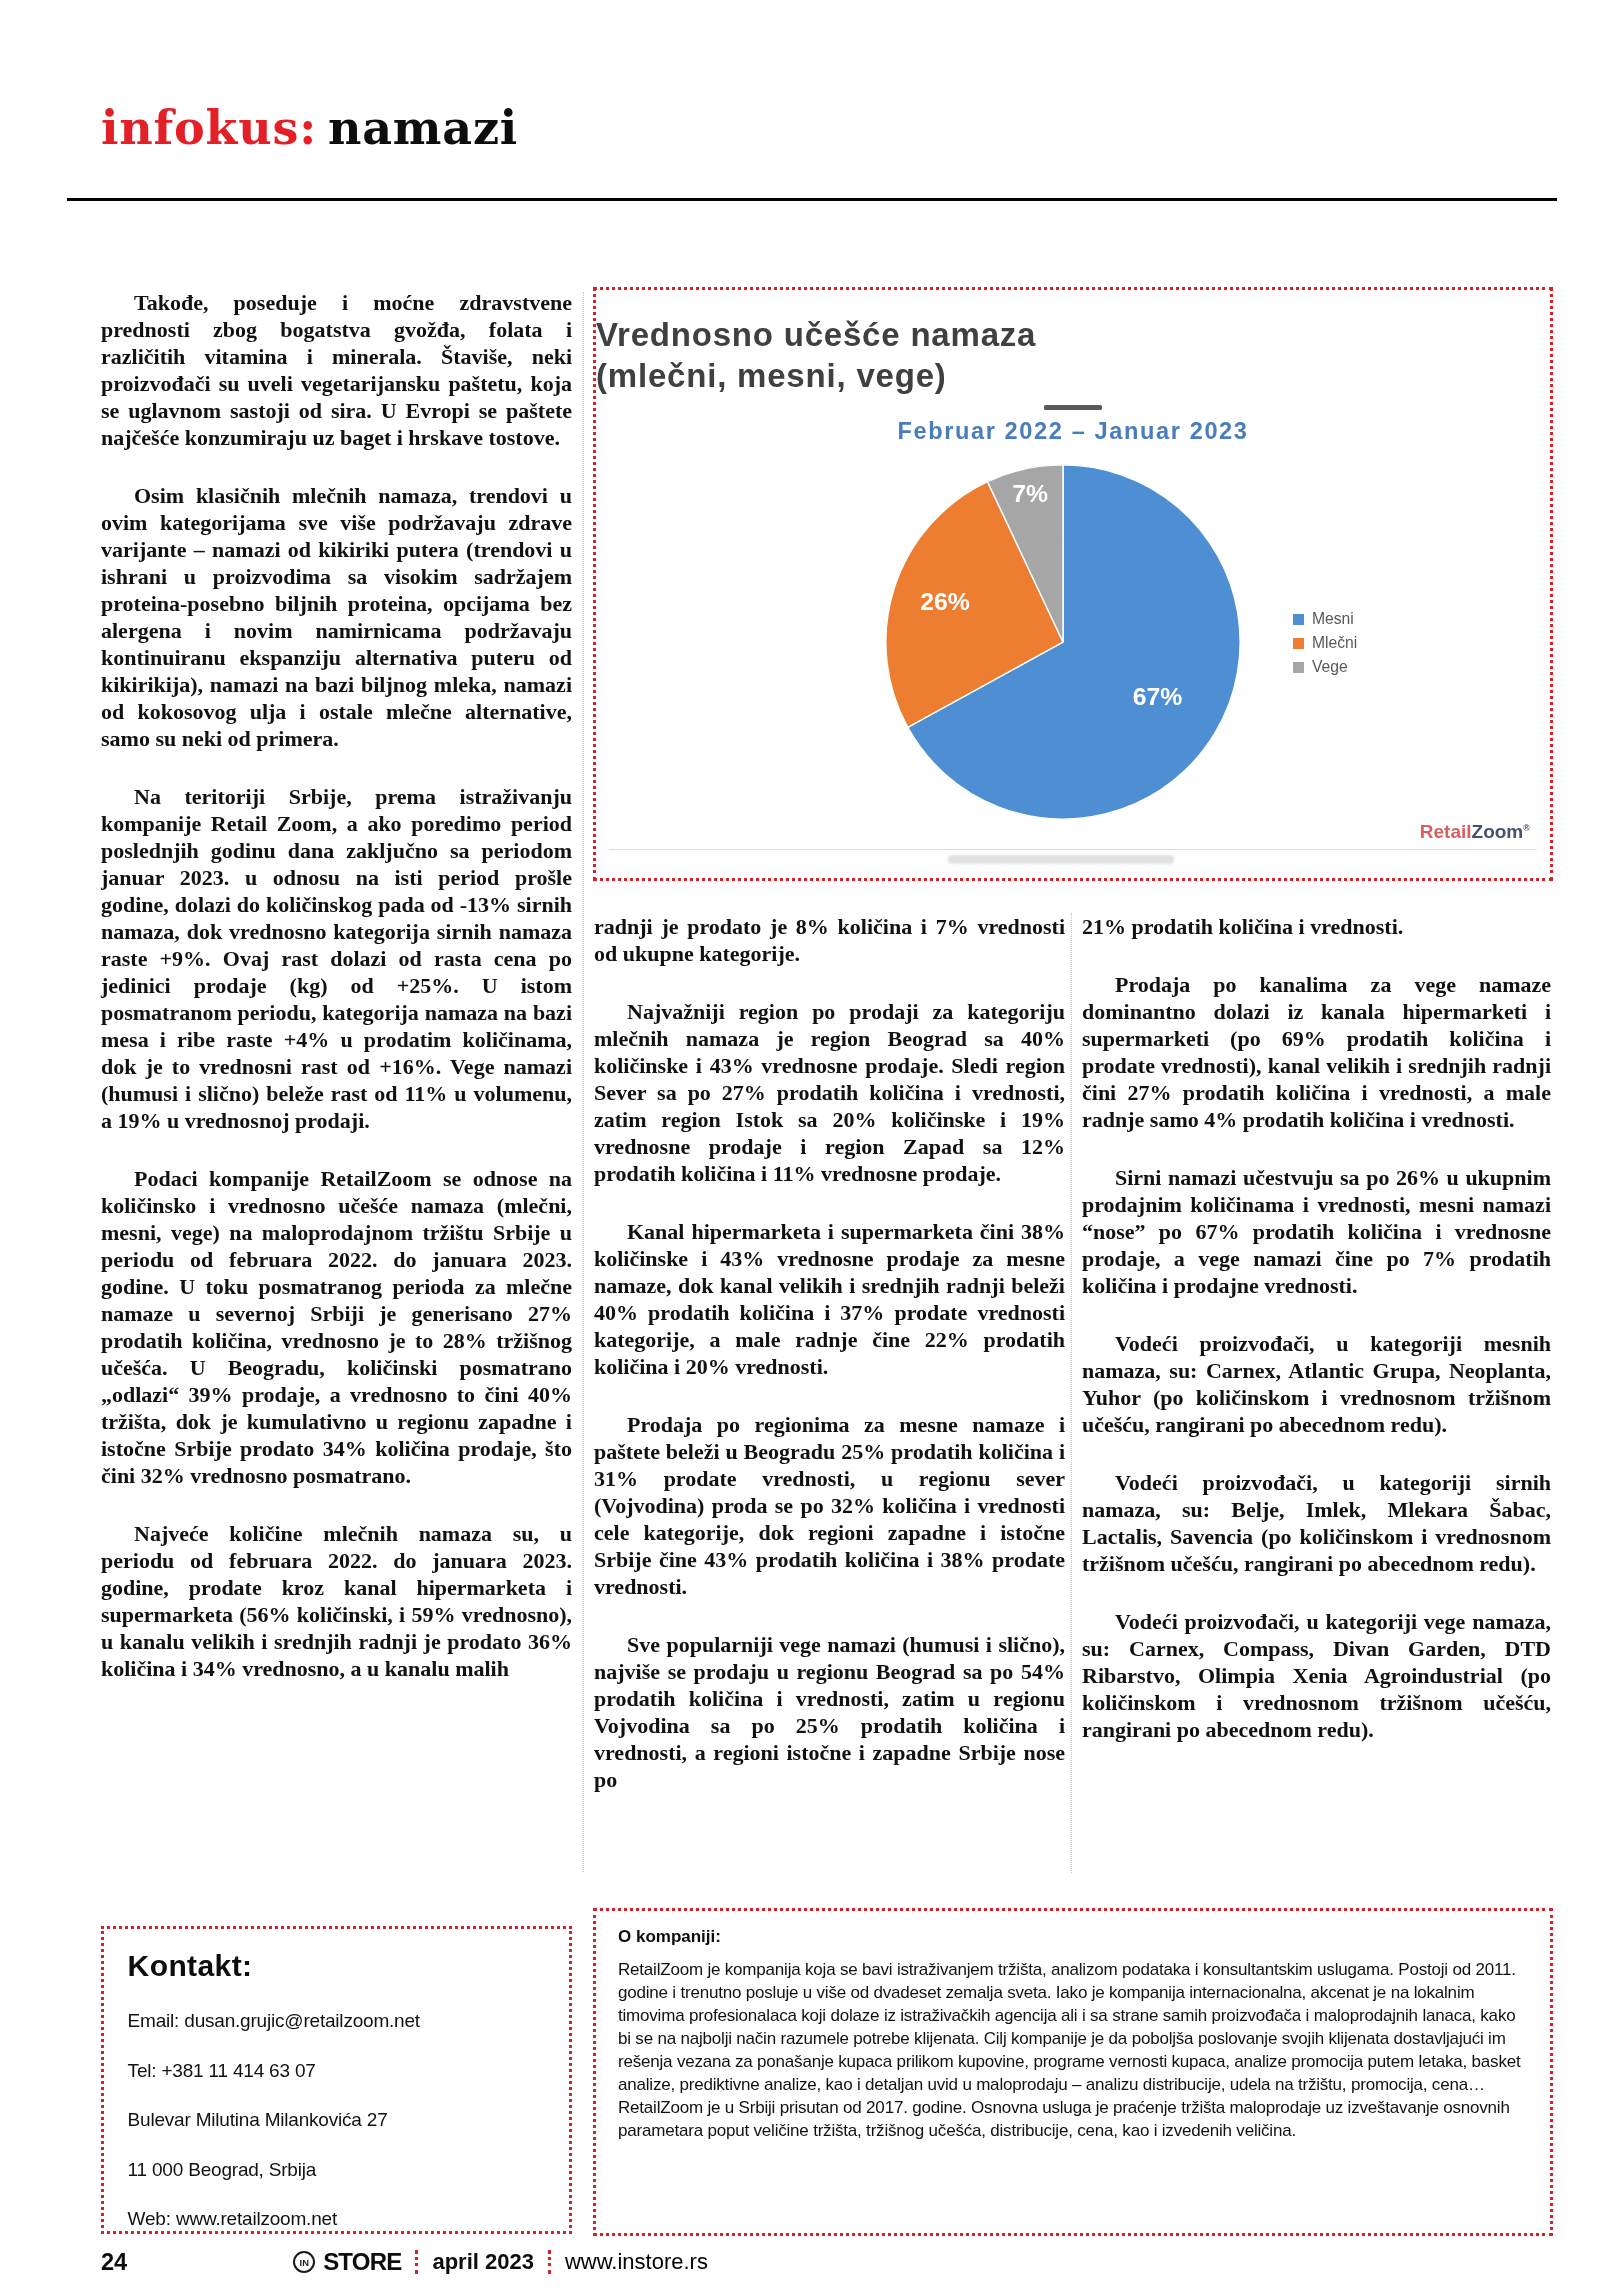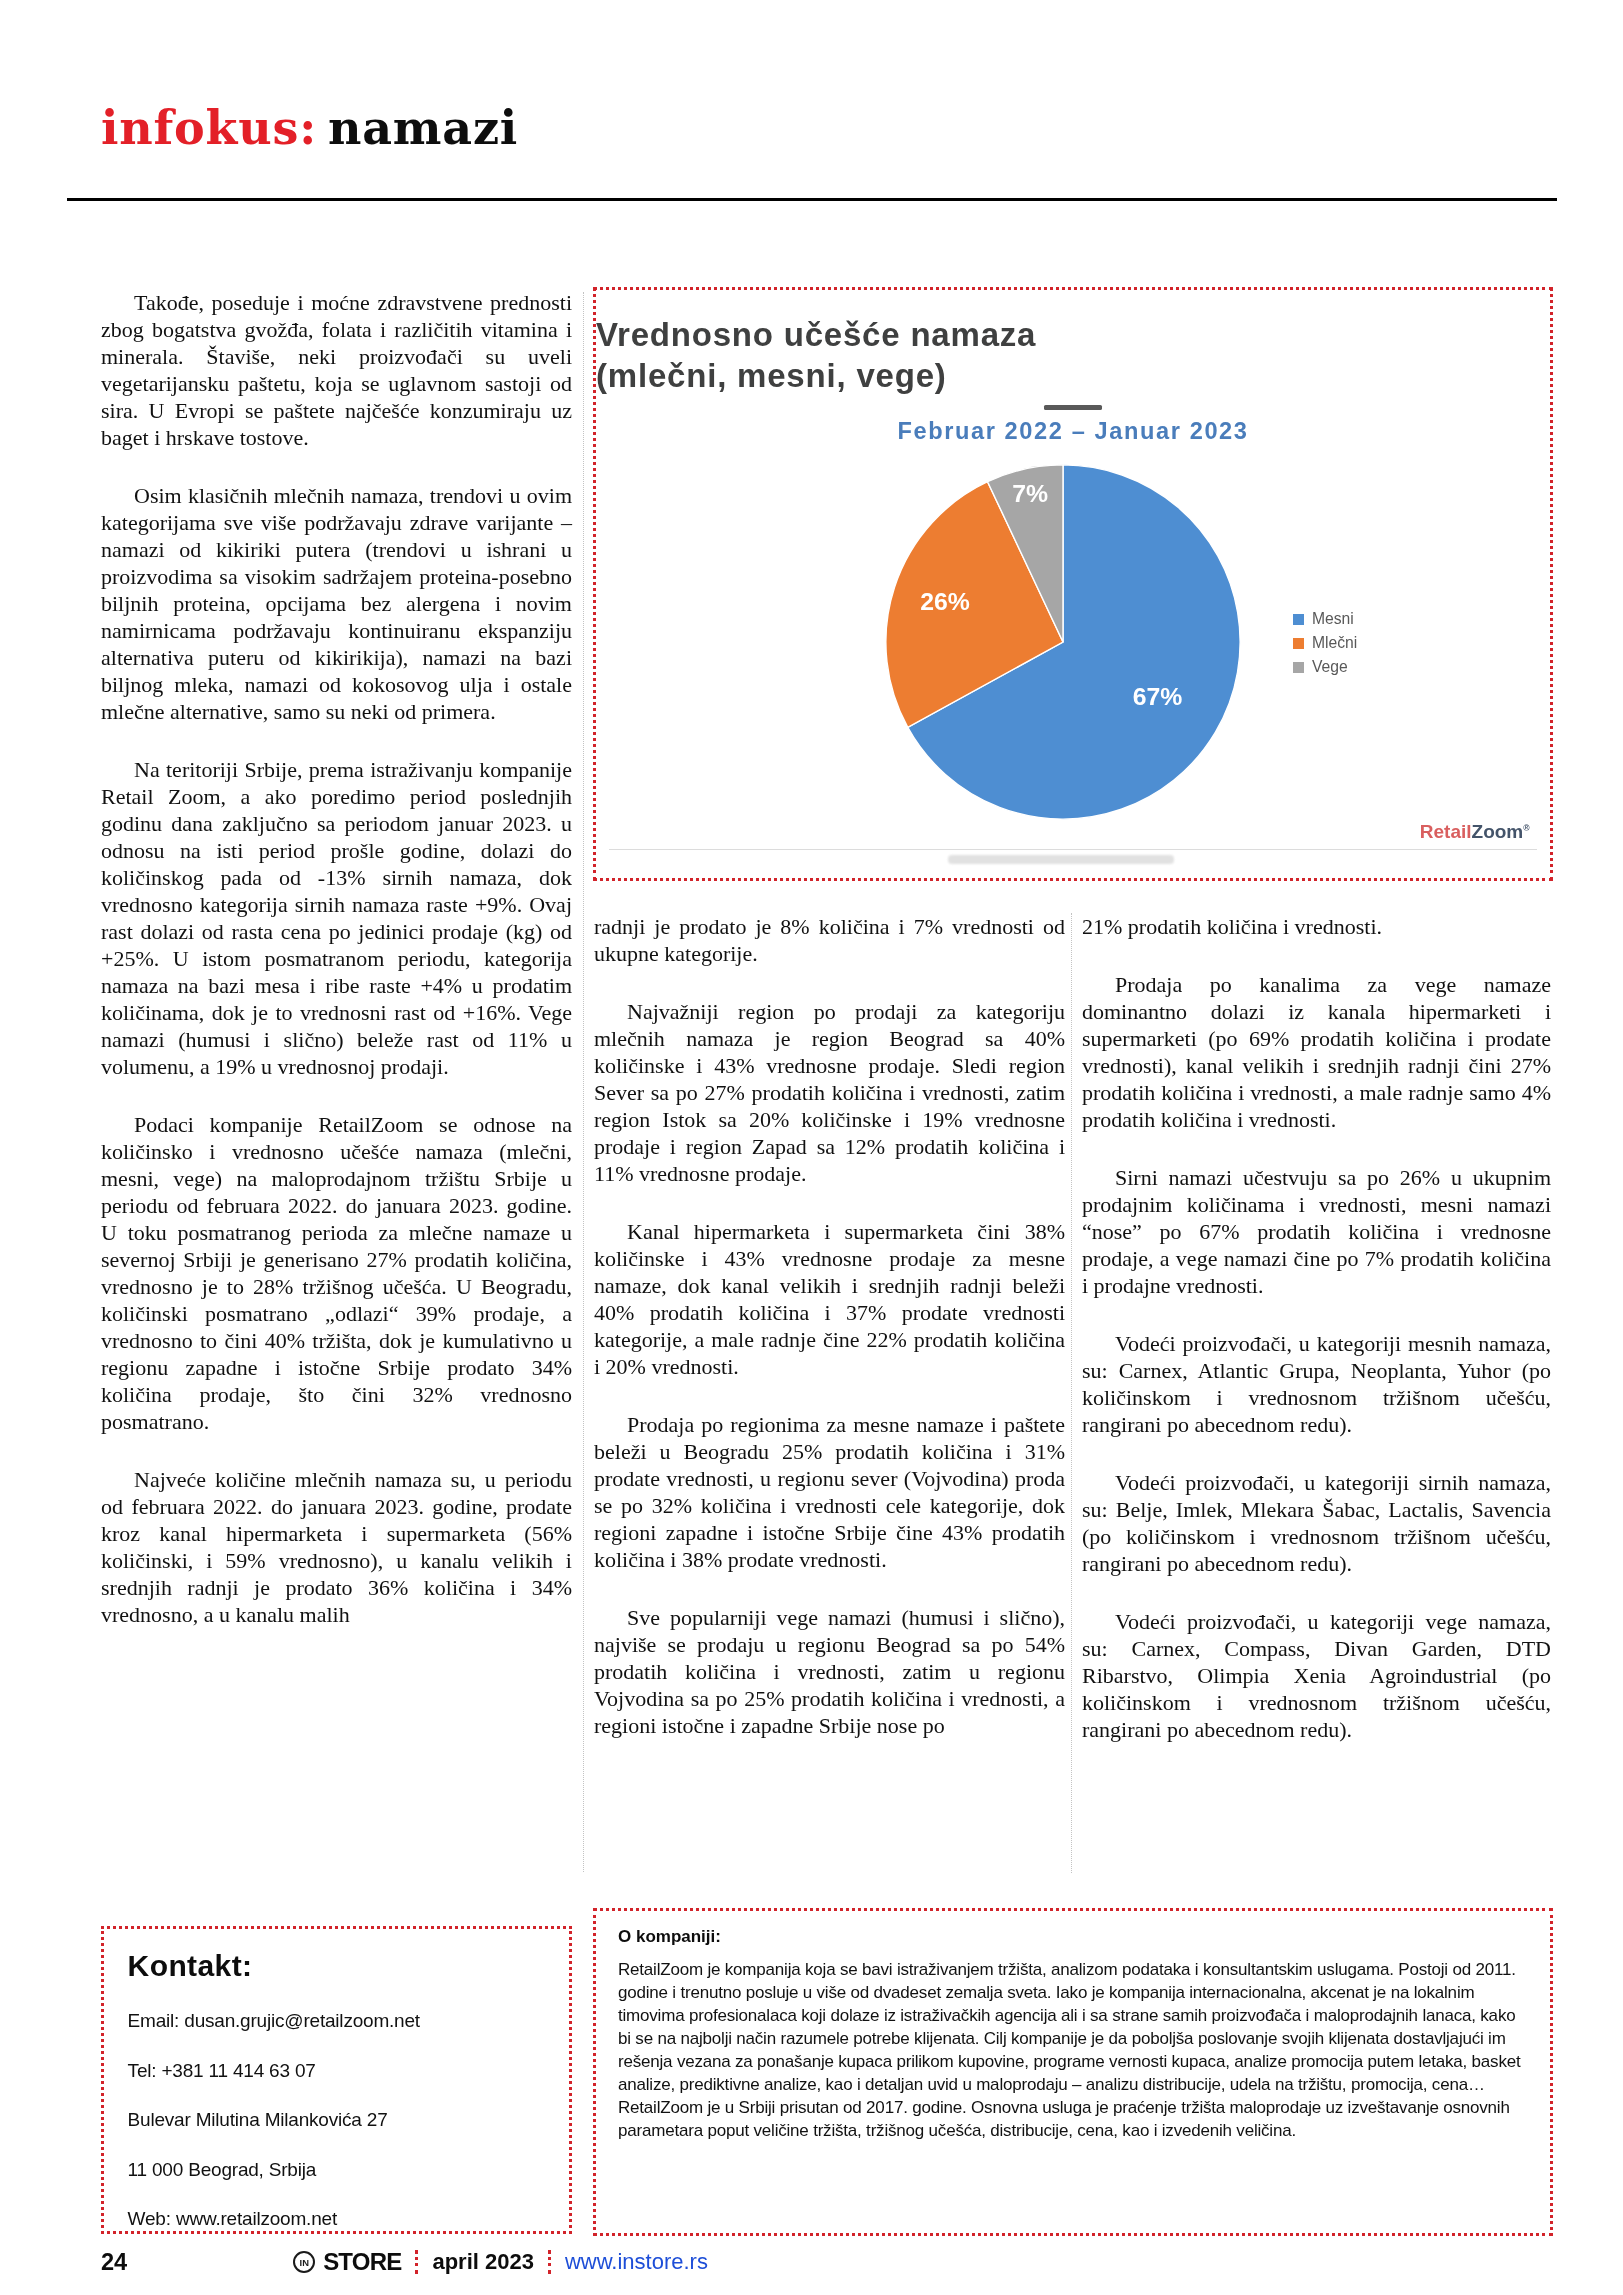--- a/index.html
+++ b/index.html
@@ -5,21 +5,21 @@
   html,body{margin:0;padding:0;background:#ffffff;}
   body{width:1623px;height:2295px;position:relative;font-family:"Liberation Serif",serif;color:#111;}
 
   
   .kicker-row{position:absolute;left:101px;top:101px;font-family:"DejaVu Serif",serif;font-weight:bold;font-size:46px;letter-spacing:0.8px;}
   .kicker-row .kicker{color:#e32028;}
   .kicker-row .kicker-title{color:#0d0d0d;margin-left:11px;}
   .header-rule{position:absolute;left:67px;top:198px;width:1490px;height:3.1px;background:#000;}
 
   
-  .textcol{position:absolute;font-size:22px;line-height:27px;text-align:justify;hyphens:auto;}
+  .textcol{position:absolute;font-size:22px;line-height:27px;text-align:justify;hyphens:auto;font-weight:bold;}
   .textcol p{margin:0 0 31px 0;text-indent:33px;}
   .textcol p.no-indent{text-indent:0;}
   .col1{left:101px;top:289px;width:471px;}
   .col2{left:594px;top:913px;width:471px;}
   .col3{left:1082px;top:913px;width:469px;}
   .vdivider{position:absolute;border-left:1.6px dotted #c3c3c3;}
   .vd1{left:583px;top:292px;height:1580px;}
   .vd2{left:1071px;top:913px;height:960px;}
 
   
@@ -51,21 +51,21 @@
   .about-body{font-size:17px;line-height:23px;color:#111;text-align:left;letter-spacing:-0.2px;}
 
   
   .footer{position:absolute;left:101px;top:2248px;width:1335px;display:flex;align-items:center;font-family:"Liberation Sans",sans-serif;}
   .page-num{font-size:23.6px;font-weight:bold;color:#0d0d0d;}
   .footer-group{display:flex;align-items:center;margin-left:166px;}
   .in-badge{width:22px;height:22px;border:2.4px solid #1a1a1a;border-radius:50%;display:inline-flex;align-items:center;justify-content:center;font-size:9.4px;font-weight:bold;color:#1a1a1a;margin-right:7.9px;box-sizing:border-box;}
   .store-brand{font-size:24px;font-weight:bold;letter-spacing:-0.8px;color:#0d0d0d;}
   .fsep{border-left:3.1px dotted #d2232a;height:23.6px;margin:0 14px;}
   .footer-date{font-size:22px;font-weight:bold;color:#0d0d0d;}
-  .footer-site{font-size:22px;color:#1d4ed8;}
+  .footer-site{font-size:22px;color:#000000;}
 </style>
 </head>
 <body>
 
 <div class="kicker-row">
   <span class="kicker">infokus:</span><span class="kicker-title">namazi</span>
 </div>
 <div class="header-rule"></div>
 
 <div class="textcol col1">

